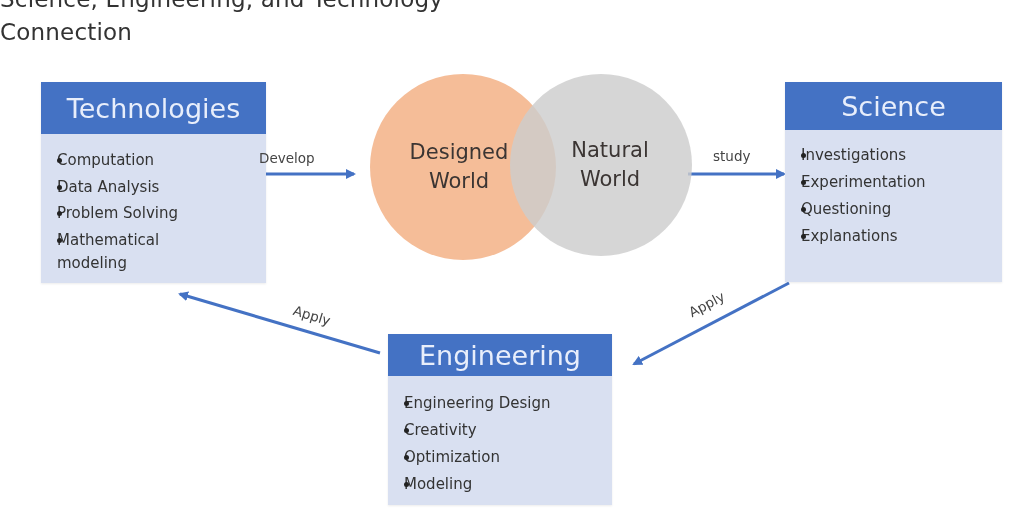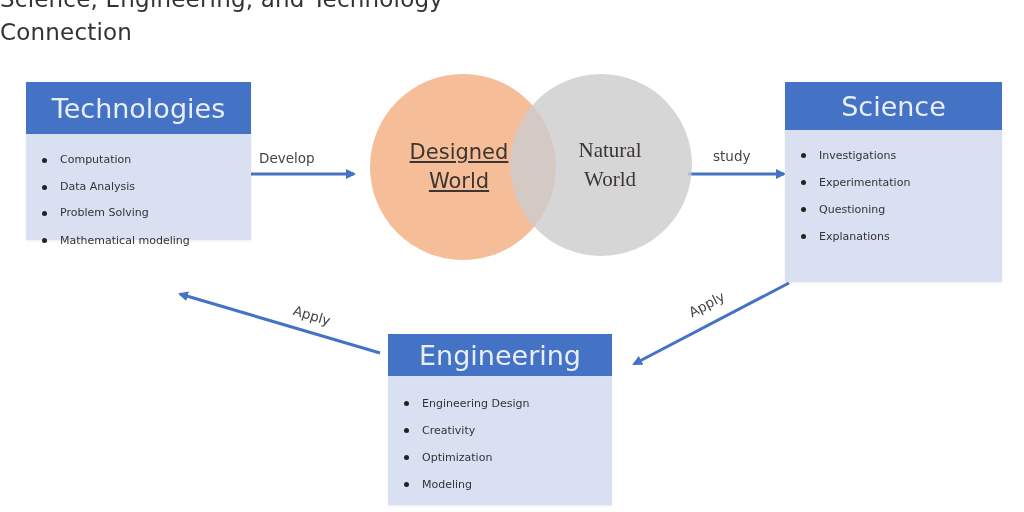--- a/index.html
+++ b/index.html
@@ -3,35 +3,35 @@
 <meta charset="utf-8">
 <style>
   html, body { margin:0; padding:0; }
   body { width:1024px; height:512px; background:#ffffff; position:relative; overflow:hidden; font-family:"DejaVu Sans", "Liberation Sans", sans-serif; color:#3a3a3a; }
   .title-line { position:absolute; left:0; width:1024px; text-align:left; font-size:23px; color:#333; letter-spacing:0.2px; }
   .title-1 { top:-14px; }
   .title-2 { top:19px; }
   .box { position:absolute; background:#d9e0f1; box-shadow:0 1px 2px rgba(0,0,0,0.08); }
   .box .hdr { background:#4472c4; color:#e8eefb; text-align:center; font-size:27px; display:flex; align-items:center; justify-content:center; }
   .box ul { margin:0; padding:0; list-style:none; }
-  .box li { position:relative; font-size:11px; color:#333; line-height:27px; padding-left:34px; }
+  .box li { position:relative; font-size:15px; color:#333; line-height:27px; padding-left:16px; }
   .box li::before { content:""; position:absolute; left:16px; top:11px; width:5px; height:5px; border-radius:50%; background:#222; }
-  #box-tech { left:26px; top:82px; width:225px; height:158px; }
+  #box-tech { left:41px; top:82px; width:225px; height:201px; }
   #box-tech .hdr { height:52px; }
   #box-tech ul { padding-top:13px; }
   #box-tech li { line-height:26.5px; }
   #box-tech li.wrap { line-height:23px; padding-top:2px; }
   #box-sci { left:785px; top:82px; width:217px; height:200px; }
   #box-sci .hdr { height:48px; }
   #box-sci ul { padding-top:12px; }
   #box-eng { left:388px; top:334px; width:224px; height:171px; }
   #box-eng .hdr { height:42px; }
   #box-eng ul { padding-top:14px; }
   .circle { position:absolute; border-radius:50%; display:flex; align-items:center; justify-content:center; text-align:center; font-size:21px; line-height:29px; color:#3b3533; }
-  #circle-designed { left:370px; top:74px; width:186px; height:186px; background:#f5bd98;text-decoration:underline; }
+  #circle-designed { left:370px; top:74px; width:186px; height:186px; background:#f5bd98; }
   #circle-natural { left:510px; top:74px; width:182px; height:182px; background:rgba(205,205,205,0.82); }
   #circle-designed span { margin-left:-8px; }
   #circle-natural span { margin-left:18px; }
   .arrow-label { position:absolute; font-size:13.5px; color:#444; }
   #lbl-develop { left:259px; top:150px; }
   #lbl-study { left:713px; top:148px; }
   #lbl-apply-left { left:296px; top:302px; transform:rotate(17deg); transform-origin:left top; }
   #lbl-apply-right { left:686px; top:306px; transform:rotate(-28deg); transform-origin:left top; }
   svg.arrows { position:absolute; left:0; top:0; }
 </style>
@@ -80,19 +80,19 @@
     <li>Creativity</li>
     <li>Optimization</li>
     <li>Modeling</li>
   </ul>
 </div>
 
 <div class="circle" id="circle-designed">
   <span style="width:110px;">Designed World</span>
 </div>
 <div class="circle" id="circle-natural">
-  <span style="width:90px;font-family:Liberation Serif, serif;">Natural World</span>
+  <span style="width:90px;">Natural World</span>
 </div>
 
 <div class="arrow-label" id="lbl-develop">Develop</div>
 <div class="arrow-label" id="lbl-study">study</div>
 <div class="arrow-label" id="lbl-apply-left">Apply</div>
 <div class="arrow-label" id="lbl-apply-right">Apply</div>
 
 </body></html>

